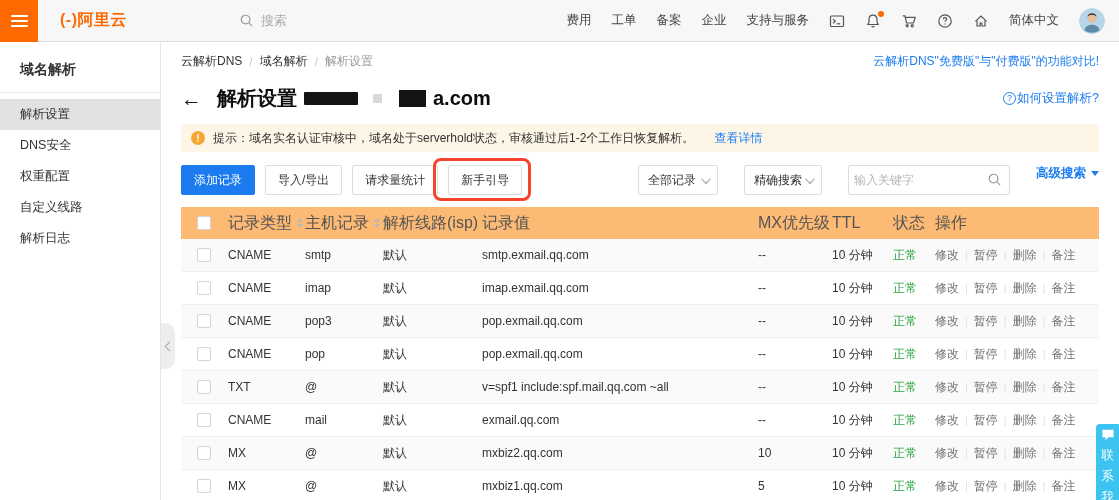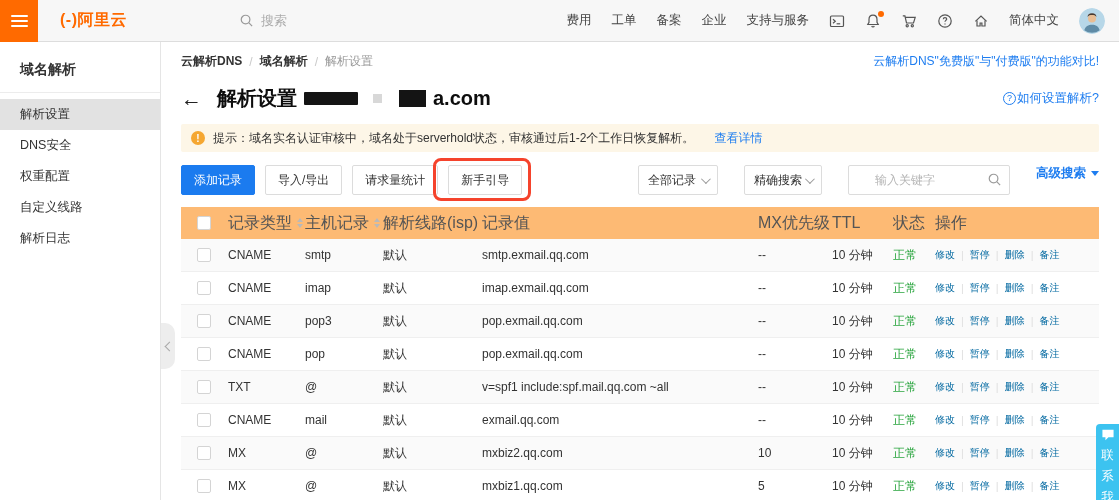--- a/index.html
+++ b/index.html
@@ -23,21 +23,21 @@
   .sidebar{position:absolute;top:42px;left:0;width:161px;height:458px;background:#fff;border-right:1px solid #e5e5e5}
   .sidebar-title{font-size:14px;font-weight:bold;color:#333;padding:19px 0 13px 20px;border-bottom:1px solid #ececec;margin-bottom:6px}
   .side-item{height:31px;line-height:31px;padding-left:20px;font-size:12.5px;color:#333;cursor:pointer;white-space:nowrap}
   .side-item.active{background:#e2e2e2}
   .collapse{position:absolute;top:323px;left:161px;width:14px;height:46px;background:#ededed;border-radius:0 10px 10px 0;display:flex;align-items:center;justify-content:center;cursor:pointer;z-index:4}
   .collapse::before{content:"";width:6px;height:6px;border-left:1.5px solid #a9a9a9;border-bottom:1.5px solid #a9a9a9;transform:rotate(45deg);margin-left:2px}
 
   
   .content{position:absolute;top:42px;left:161px;width:958px;height:458px;background:#fff;padding:0 20px}
   .crumb-row{display:flex;align-items:center;margin-top:11px;font-size:12px}
-  .crumb-strong{color:#333;font-weight:bold;cursor:pointer}
+  .crumb-strong{color:#333;font-weight:normal;cursor:pointer}
   .crumb-sep{color:#c9c9c9;margin:0 7px}
   .crumb-last{color:#999}
   .compare-link{margin-left:auto;color:#1E7DF0;font-size:12px}
 
   .title-row{display:flex;align-items:center;margin-top:13px;height:30px}
   .back-icon{font-size:21px;color:#222;margin-right:15px;cursor:pointer;line-height:1}
   .page-title{font-size:20px;font-weight:bold;color:#0d0d0d;display:flex;align-items:center;gap:7px;white-space:nowrap}
   .redact-a{width:54px;height:13px;background:#141414;border-radius:1px}
   .redact-b{width:9px;height:9px;background:#d8d8d8;margin-left:8px}
   .redact-c{width:27px;height:17px;background:#141414;margin-left:10px}
@@ -53,21 +53,21 @@
   .toolbar{margin-top:13px;height:30px;display:flex;align-items:center;position:relative}
   .btn{height:30px;padding:0 12px;font-size:12px;display:inline-flex;align-items:center;border:1px solid #dcdcdc;background:#fff;color:#333;border-radius:2px;cursor:pointer;white-space:nowrap}
   .btn + .btn{margin-left:10px}
   .btn-primary{background:#1B7BEF;border-color:#1B7BEF;color:#fff}
   .annotation{position:absolute;left:252px;top:-7px;width:98px;height:43px;border:3px solid #F5432C;border-radius:8px;pointer-events:none}
   .tb-right{margin-left:auto;display:flex;align-items:flex-start;gap:26px}
   .select-box{height:30px;border:1px solid #dcdcdc;border-radius:2px;background:#fff;display:flex;align-items:center;justify-content:space-between;padding:0 9px;font-size:12px;color:#333;cursor:pointer}
   .sel-filter{width:80px}.sel-mode{width:78px}
   .chev{width:7px;height:7px;border-right:1.4px solid #9b9b9b;border-bottom:1.4px solid #9b9b9b;transform:rotate(45deg) translateY(-2px)}
   .kw-wrap{position:relative}
-  .kw-input{height:30px;width:162px;border:1px solid #dcdcdc;border-radius:2px;padding:0 28px 0 26px;font-size:12px;color:#333;outline:none;font-family:inherit}
+  .kw-input{height:30px;width:162px;border:1px solid #dcdcdc;border-radius:2px;padding:0 28px 0 5px;font-size:12px;color:#333;outline:none;font-family:inherit}
   .kw-input::placeholder{color:#b5b5b5}
   .kw-icon{position:absolute;right:8px;top:7px}
   .adv-link{color:#1E7DF0;font-size:12.5px;font-weight:bold;display:flex;align-items:center;gap:5px;white-space:nowrap}
   .caret-down{width:0;height:0;border-left:4.5px solid transparent;border-right:4.5px solid transparent;border-top:5.5px solid #1E7DF0}
 
   
   .table{margin-top:12px}
   .thead{display:flex;height:32px;background:#fdba74;align-items:center;font-size:16px;color:#555}
   .tr{display:flex;height:33px;align-items:center;border-bottom:1px solid #efefef;font-size:12px;color:#333;background:#fff}
   .tr:nth-child(odd){background:#fafafa}
@@ -75,21 +75,21 @@
   .col-check{width:47px;padding-left:16px}
   .col-type{width:77px}.col-host{width:78px}.col-line{width:99px}
   .col-value{width:276px}.col-mx{width:74px}.col-ttl{width:61px}
   .col-status{width:42px}.col-ops{flex:1}
   .checkbox{width:14px;height:14px;border:1px solid #d4d4d4;border-radius:2px;background:#fff;cursor:pointer;flex:none}
   .sort{display:inline-flex;flex-direction:column;margin-left:5px;gap:2px}
   .sort i{width:0;height:0;border-left:3.5px solid transparent;border-right:3.5px solid transparent}
   .sort i.up{border-bottom:4px solid #b9b9b9}
   .sort i.dn{border-top:4px solid #b9b9b9}
   .status-ok{color:#2DA641}
-  .op{color:#0369a1;font-size:10px}
+  .op{color:#737373;font-size:12px}
   .op-sep::before{content:"|"}
   .op-sep{color:#e0e0e0;margin:0 6px;font-size:11px}
 
   
   .contact{position:absolute;right:0;top:424px;width:23px;height:110px;background:#3CC3F0;border-radius:4px 0 0 4px;display:flex;flex-direction:column;align-items:center;padding-top:5px;cursor:pointer;z-index:6}
   .contact-label{color:#fff;font-size:12.5px;width:13px;line-height:21px;word-break:break-all;margin-top:4px;text-align:center}
   svg{display:block}
 </style>
 </head>
 <body>

